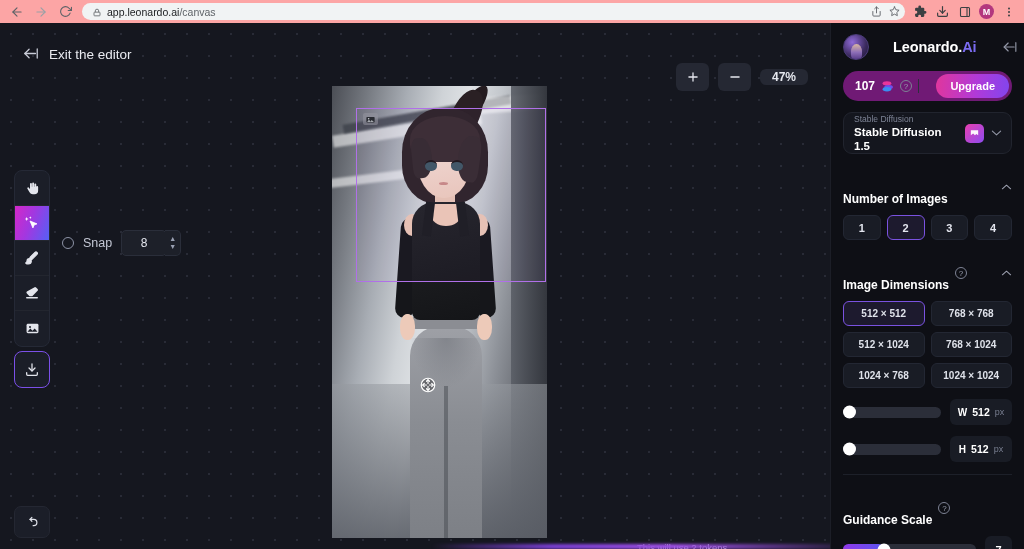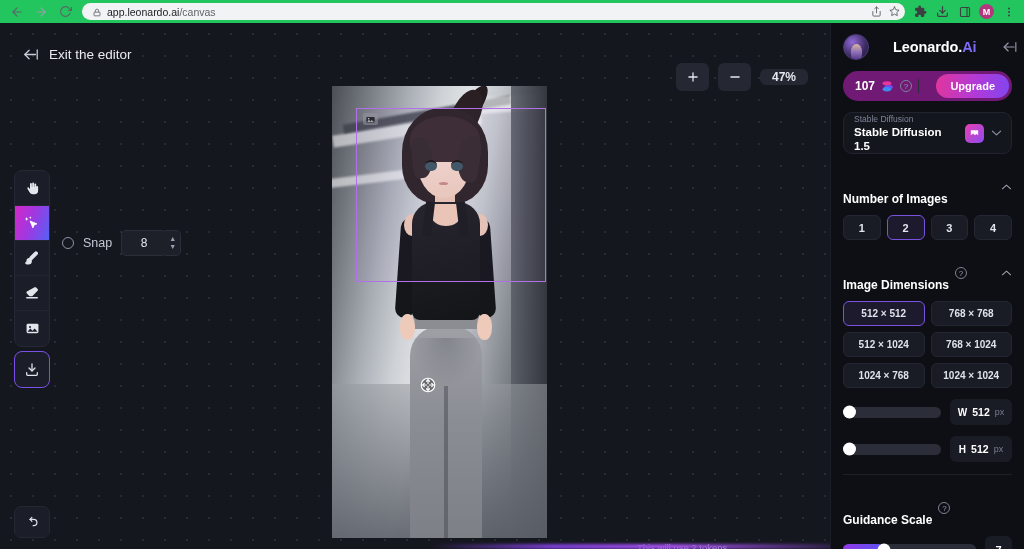--- a/index.html
+++ b/index.html
@@ -7,21 +7,21 @@
     width: 1024px; height: 549px;
     overflow: hidden;
     background: #0d0e13;
     font-family: "Liberation Sans", sans-serif;
   }
 
   
   .browser-bar {
     position: absolute; top: 0; left: 0;
     width: 1024px; height: 23px;
-    background: #22c55e;
+    background: #fca5a5;
     display: flex; align-items: center;
     padding: 0 6px;
     gap: 2px;
   }
   .nav-btn {
     width: 22px; height: 22px;
     display: flex; align-items: center; justify-content: center;
     color: #5f6368;
     flex: 0 0 auto;
   }
@@ -86,21 +86,21 @@
     width: 830px; height: 526px;
     background:
       radial-gradient(circle, rgba(140,150,175,0.16) 1px, transparent 1.2px);
     background-size: 22px 22px;
     background-color: #15171f;
     overflow: hidden;
   }
 
   .exit-editor {
     position: absolute; left: 22px; top: 24px;
-    display: flex; align-items: center; gap: 10px;
+    display: flex; align-items: flex-start; gap: 10px;
     color: #e9eaf0;
     font-size: 13.5px;
   }
   .exit-icon { display: flex; align-items: center; color: #c9ccd8; }
 
   .zoom-controls {
     position: absolute; right: 22px; top: 40px;
     display: flex; align-items: center; gap: 9px;
   }
   .zoom-btn {

